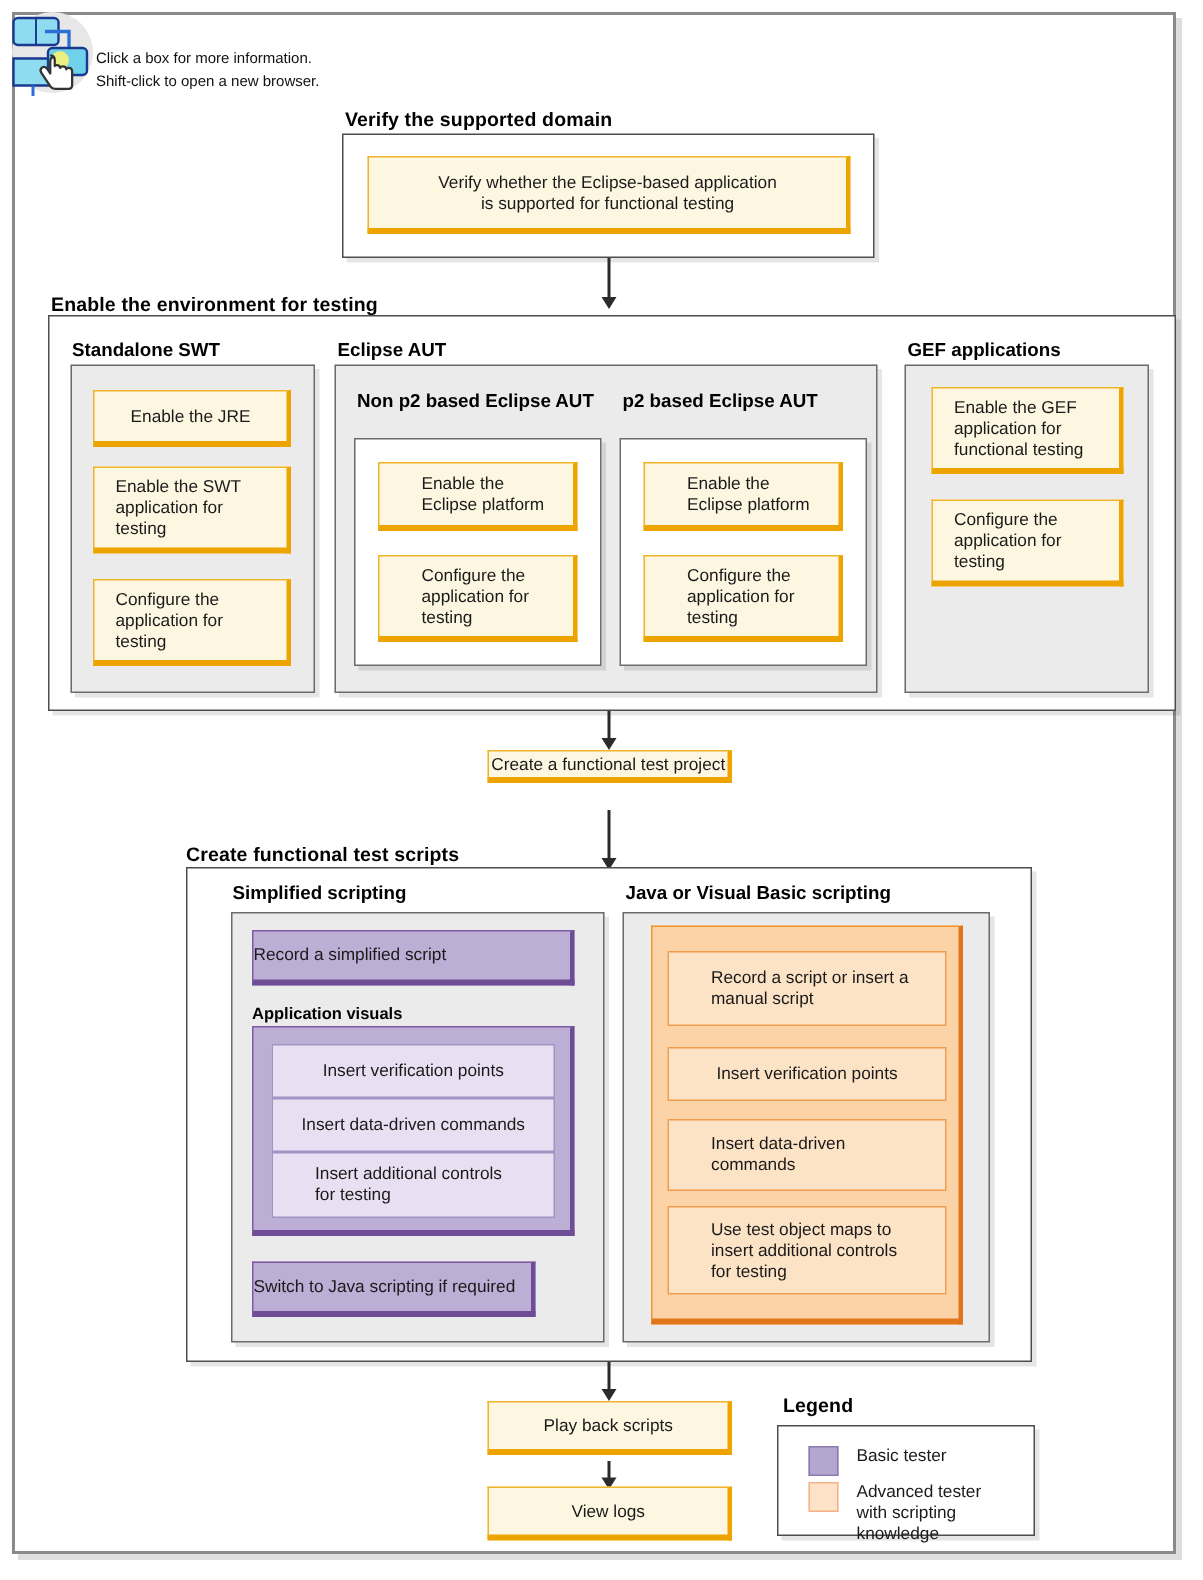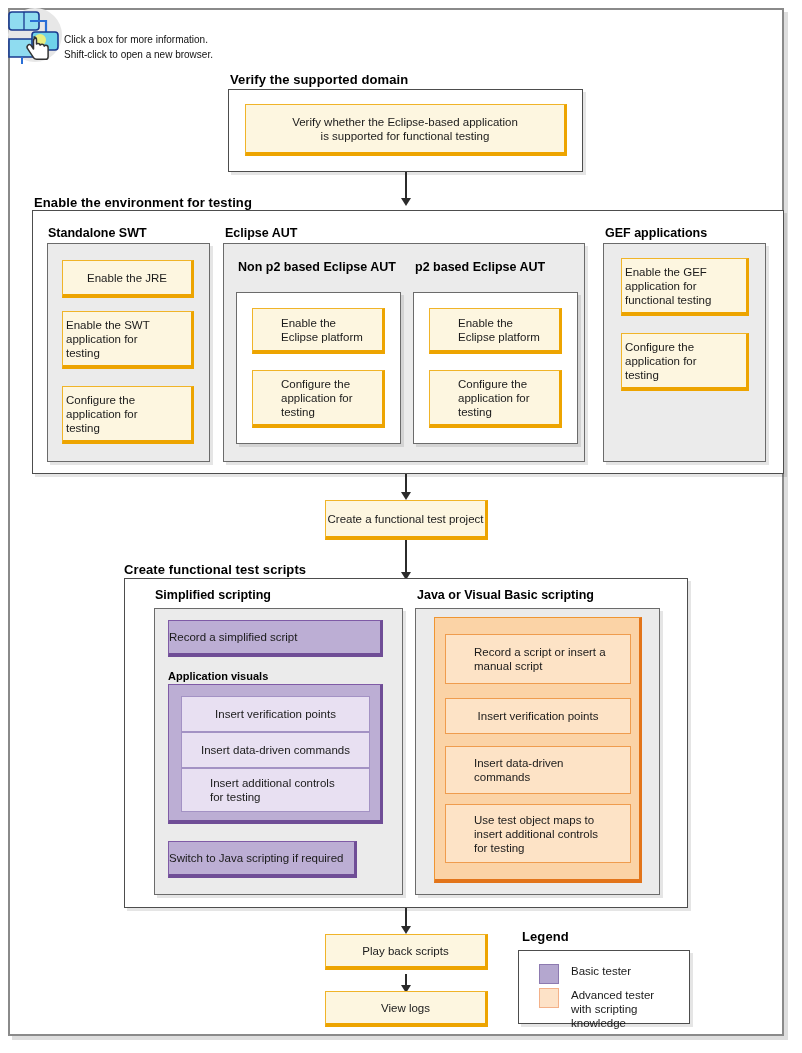--- a/index.html
+++ b/index.html
@@ -144,21 +144,21 @@
     border-bottom: 4px solid #e2741a;
     border-right: 3px solid #e2741a;
   }
   
   .node.orange-lite {
     background: #fde3c6;
     border: 1px solid #ef9c4e;
   }
 
   .center { justify-content: center; text-align: center; }
-  .lead { padding-left: 3px; }
+  .lead { padding-left: 14px; }
   .lead-mid { padding-left: 28px; }
 
   
   .vline {
     position: absolute;
     width: 2px;
     background: #2b2b2b;
   }
   .arrowhead {
     position: absolute;
@@ -300,21 +300,21 @@
 </div>
 <div class="node yellow lead" style="left:621px; top:333px; width:128px; height:58px;">
   <span class="txt">Configure the
 application for
 testing</span>
 </div>
 
 <div class="vline" style="left:405px; top:474px; height:22px;"></div>
 <div class="arrowhead" style="left:401px; top:492px;"></div>
 
-<div class="node yellow center" style="left:325px; top:500px; width:163px; height:40px;">
+<div class="node yellow center" style="left:325px; top:500px; width:163px; height:22px;">
   <span class="txt">Create a functional test project</span>
 </div>
 
 <div class="vline" style="left:405px; top:540px; height:36px;"></div>
 <div class="arrowhead" style="left:401px; top:572px;"></div>
 
 <div class="sec-label" style="left:124px; top:562px;">Create functional test scripts</div>
 
 <div class="cont-white" style="left:124px; top:578px; width:564px; height:330px;"></div>
 

